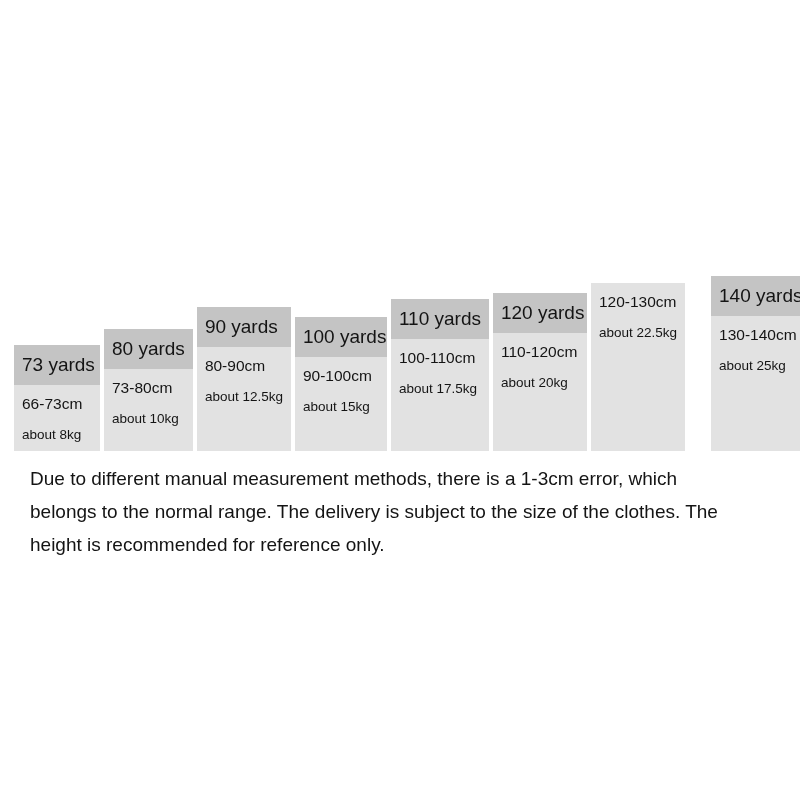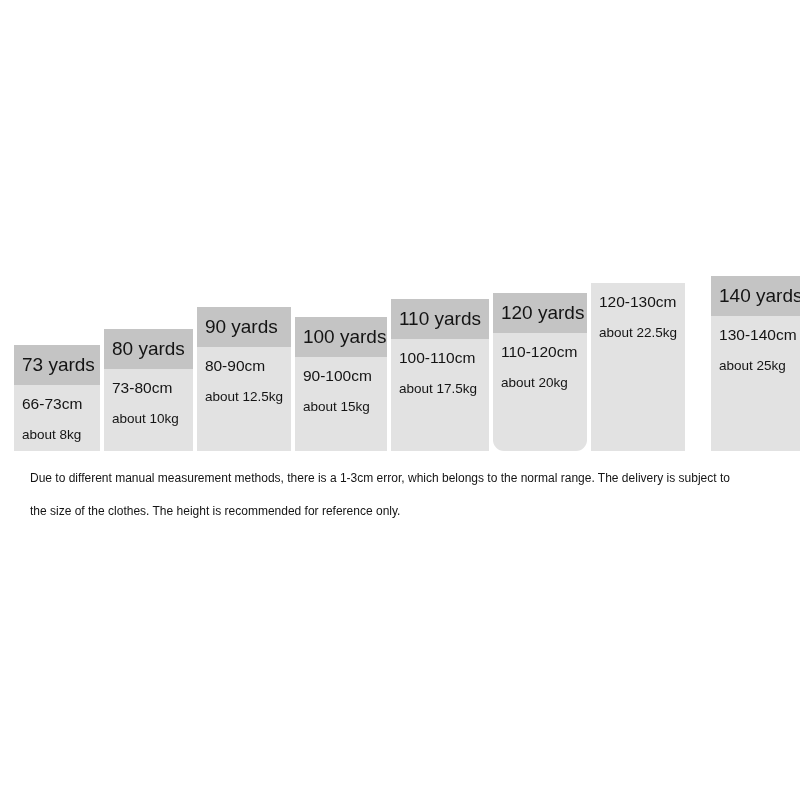--- a/index.html
+++ b/index.html
@@ -61,21 +61,21 @@
     font-size: 13.5px;
     line-height: 1;
     white-space: nowrap;
     color: #141414;
   }
   #note {
     position: absolute;
     left: 30px;
     top: 462px;
     width: 700px;
-    font-size: 12px;
+    font-size: 19px;
     line-height: 33px;
     color: #141414;
   }
 </style>
 </head>
 <body>
 
 <div id="stage">
 
   <div id="chart">
@@ -107,21 +107,21 @@
           <div class="col-weight">about 15kg</div>
         </div>
       </div>
       <div class="col" style="height: 152px; width: 98px;">
         <div class="col-head">110 yards</div>
         <div class="col-body">
           <div class="col-height">100-110cm</div>
           <div class="col-weight">about 17.5kg</div>
         </div>
       </div>
-      <div class="col" style="height: 158px; width: 94px; border-radius: 11px;">
+      <div class="col" style="height: 158px; width: 94px;">
         <div class="col-head">120 yards</div>
         <div class="col-body">
           <div class="col-height">110-120cm</div>
           <div class="col-weight">about 20kg</div>
         </div>
       </div>
       <div class="col" style="height: 168px; width: 98px;">
         <div class="col-body">
           <div class="col-height">120-130cm</div>
           <div class="col-weight">about 22.5kg</div>

